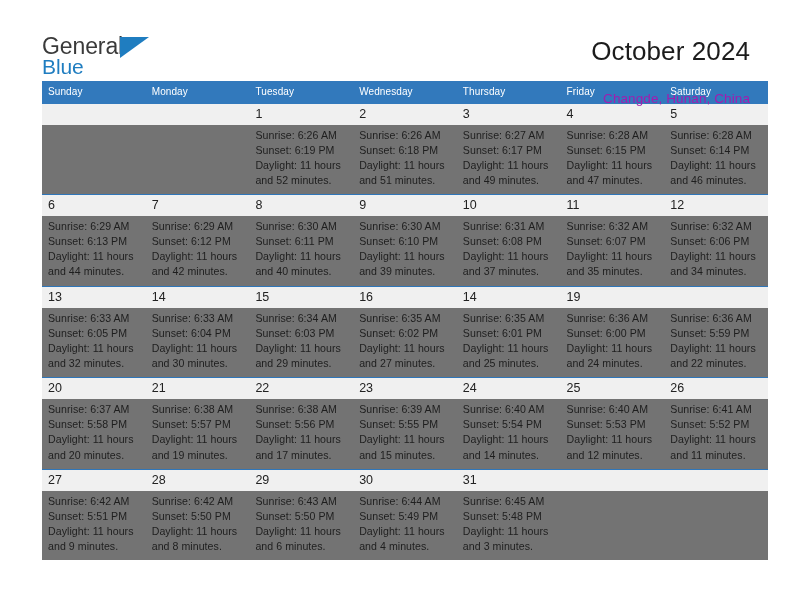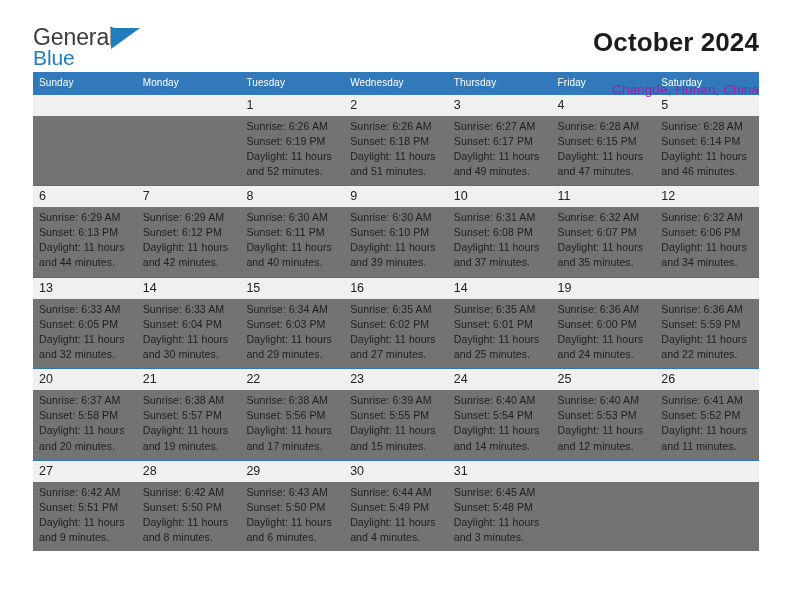--- a/index.html
+++ b/index.html
@@ -10,21 +10,21 @@
     background: #ffffff;
     font-family: "Liberation Sans", sans-serif;
     overflow: hidden;
   }
 
   .page {
     position: relative;
     width: 792px;
     height: 612px;
     background: #ffffff;
-    padding: 0;
+    padding: 9px;
   }
 
   
   .header {
     display: flex;
     align-items: flex-start;
     justify-content: space-between;
     padding: 26px 33px 0 33px;
     height: 72px;
   }
@@ -60,21 +60,21 @@
     border-bottom: 21px solid transparent;
   }
 
   .title-block {
     text-align: right;
     padding-top: 2px;
   }
   .cal-title {
     font-size: 26px;
     color: #1c1c1c;
-    font-weight: bold;
+    font-weight: normal;
     line-height: 1.15;
     letter-spacing: 0.1px;
   }
   .cal-subtitle {
     font-size: 13.5px;
     color: #a21caf;
     margin-top: 24px;
     letter-spacing: 0.1px;
   }
 

